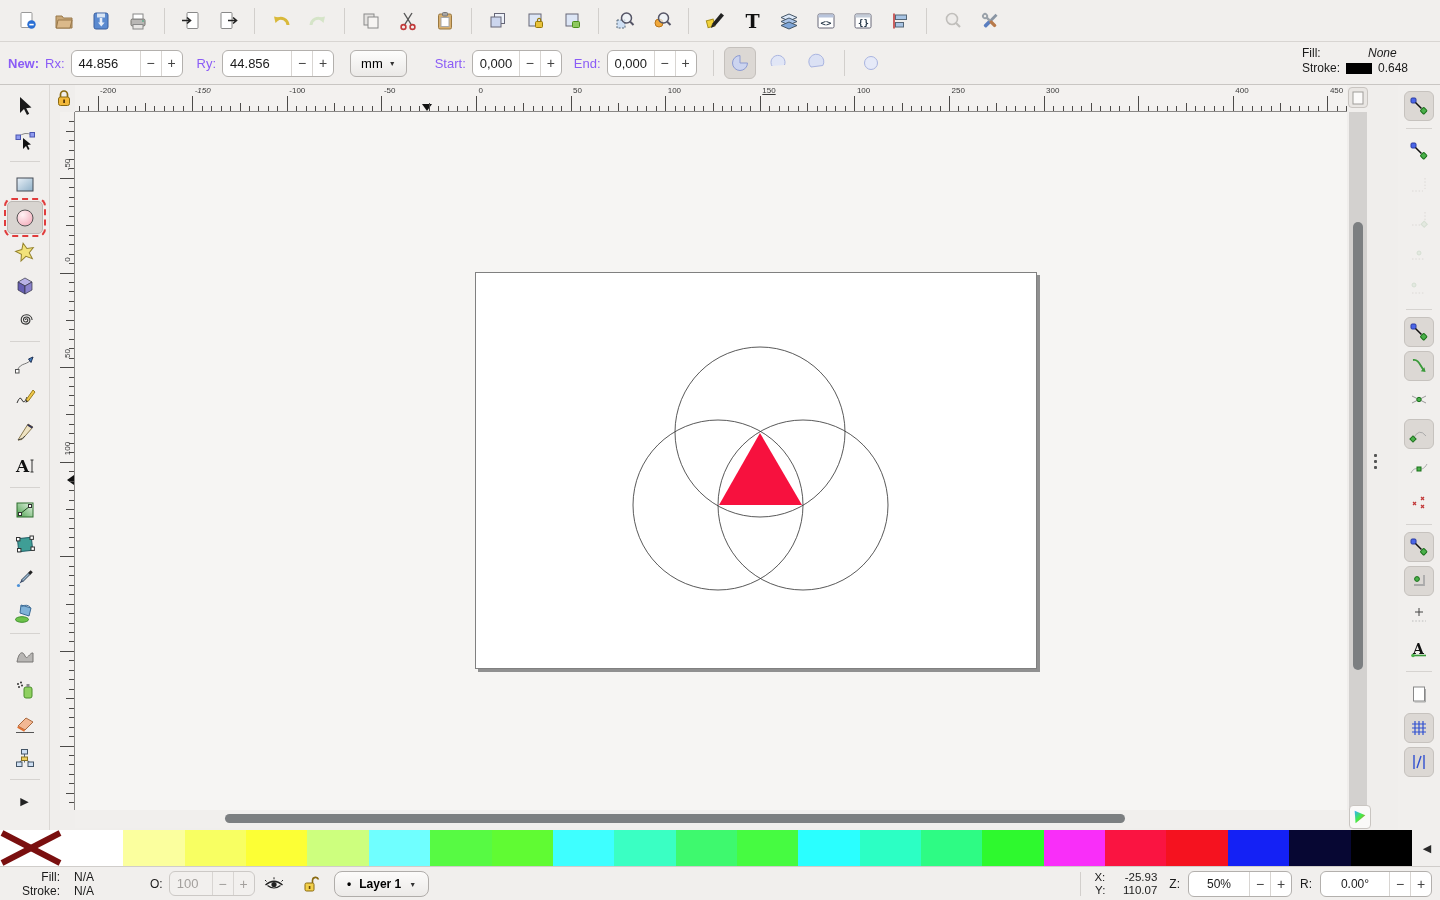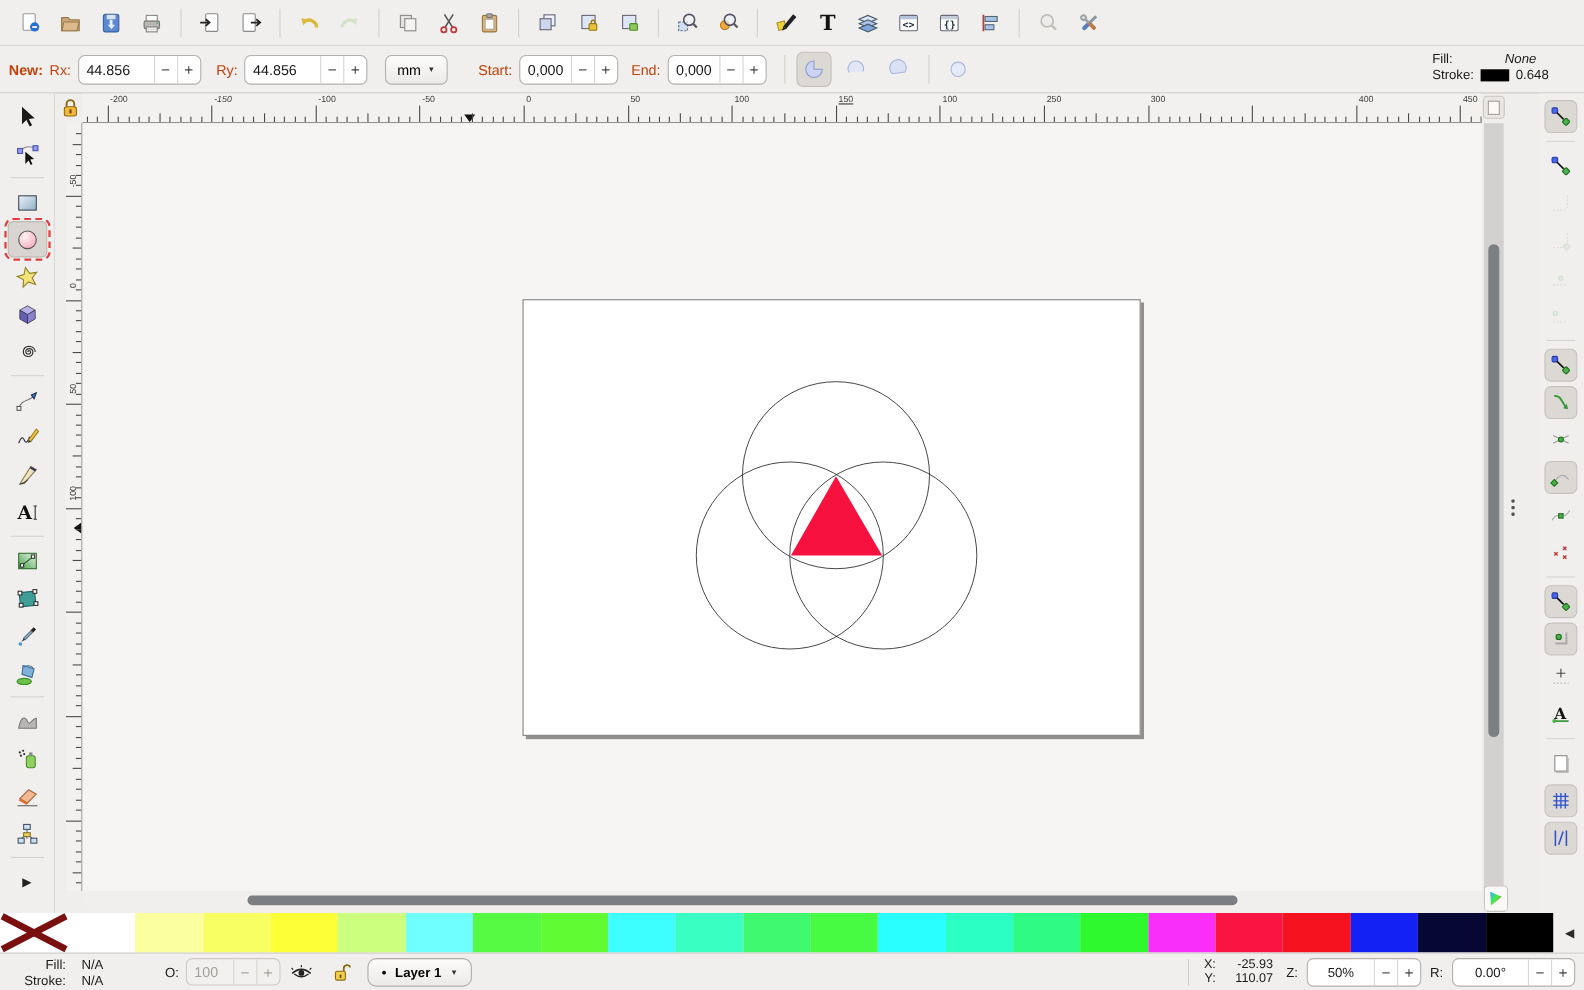--- a/index.html
+++ b/index.html
@@ -13,21 +13,21 @@
     background:#f1efed; border-bottom:1px solid #d8d5d2;
     display:flex; align-items:center; padding-left:12px; gap:7px; }
   .cbtn { width:30px; height:30px; display:flex; align-items:center; justify-content:center; }
   .cbtn.dis { opacity:.55; }
   .vsep { width:1px; height:26px; background:#d2cfcc; margin:0 4px; }
 
   
   .optbar { position:absolute; left:0; top:42px; width:1440px; height:43px;
     background:#f1efed; border-bottom:1px solid #c9c6c3;
     display:flex; align-items:center; padding-left:8px; gap:6px; }
-  .lbl { font-size:13px; color:#c2410c; }
+  .lbl { font-size:13px; color:#8b5cf6; }
   .lbl.bold { font-weight:bold; }
   .spin { display:flex; align-items:stretch; height:27px; background:#fff;
     border:1px solid #b3b0ad; border-radius:6px; overflow:hidden; }
   .spin .val { flex:1; display:flex; align-items:center; padding-left:7px; font-size:13px; }
   .spin .sbtn { width:21px; display:flex; align-items:center; justify-content:center;
     border-left:1px solid #d8d5d2; color:#444; font-size:14px; }
   .spin.disabled { background:#f2f0ee; border-color:#ccc9c6; color:#999; }
   .spin.disabled .val, .spin.disabled .sbtn { color:#a3a09d; }
   .ddbtn { height:27px; display:flex; align-items:center; gap:6px; padding:0 10px;
     background:linear-gradient(#fdfdfc,#ebe9e7); border:1px solid #b3b0ad; border-radius:6px;

